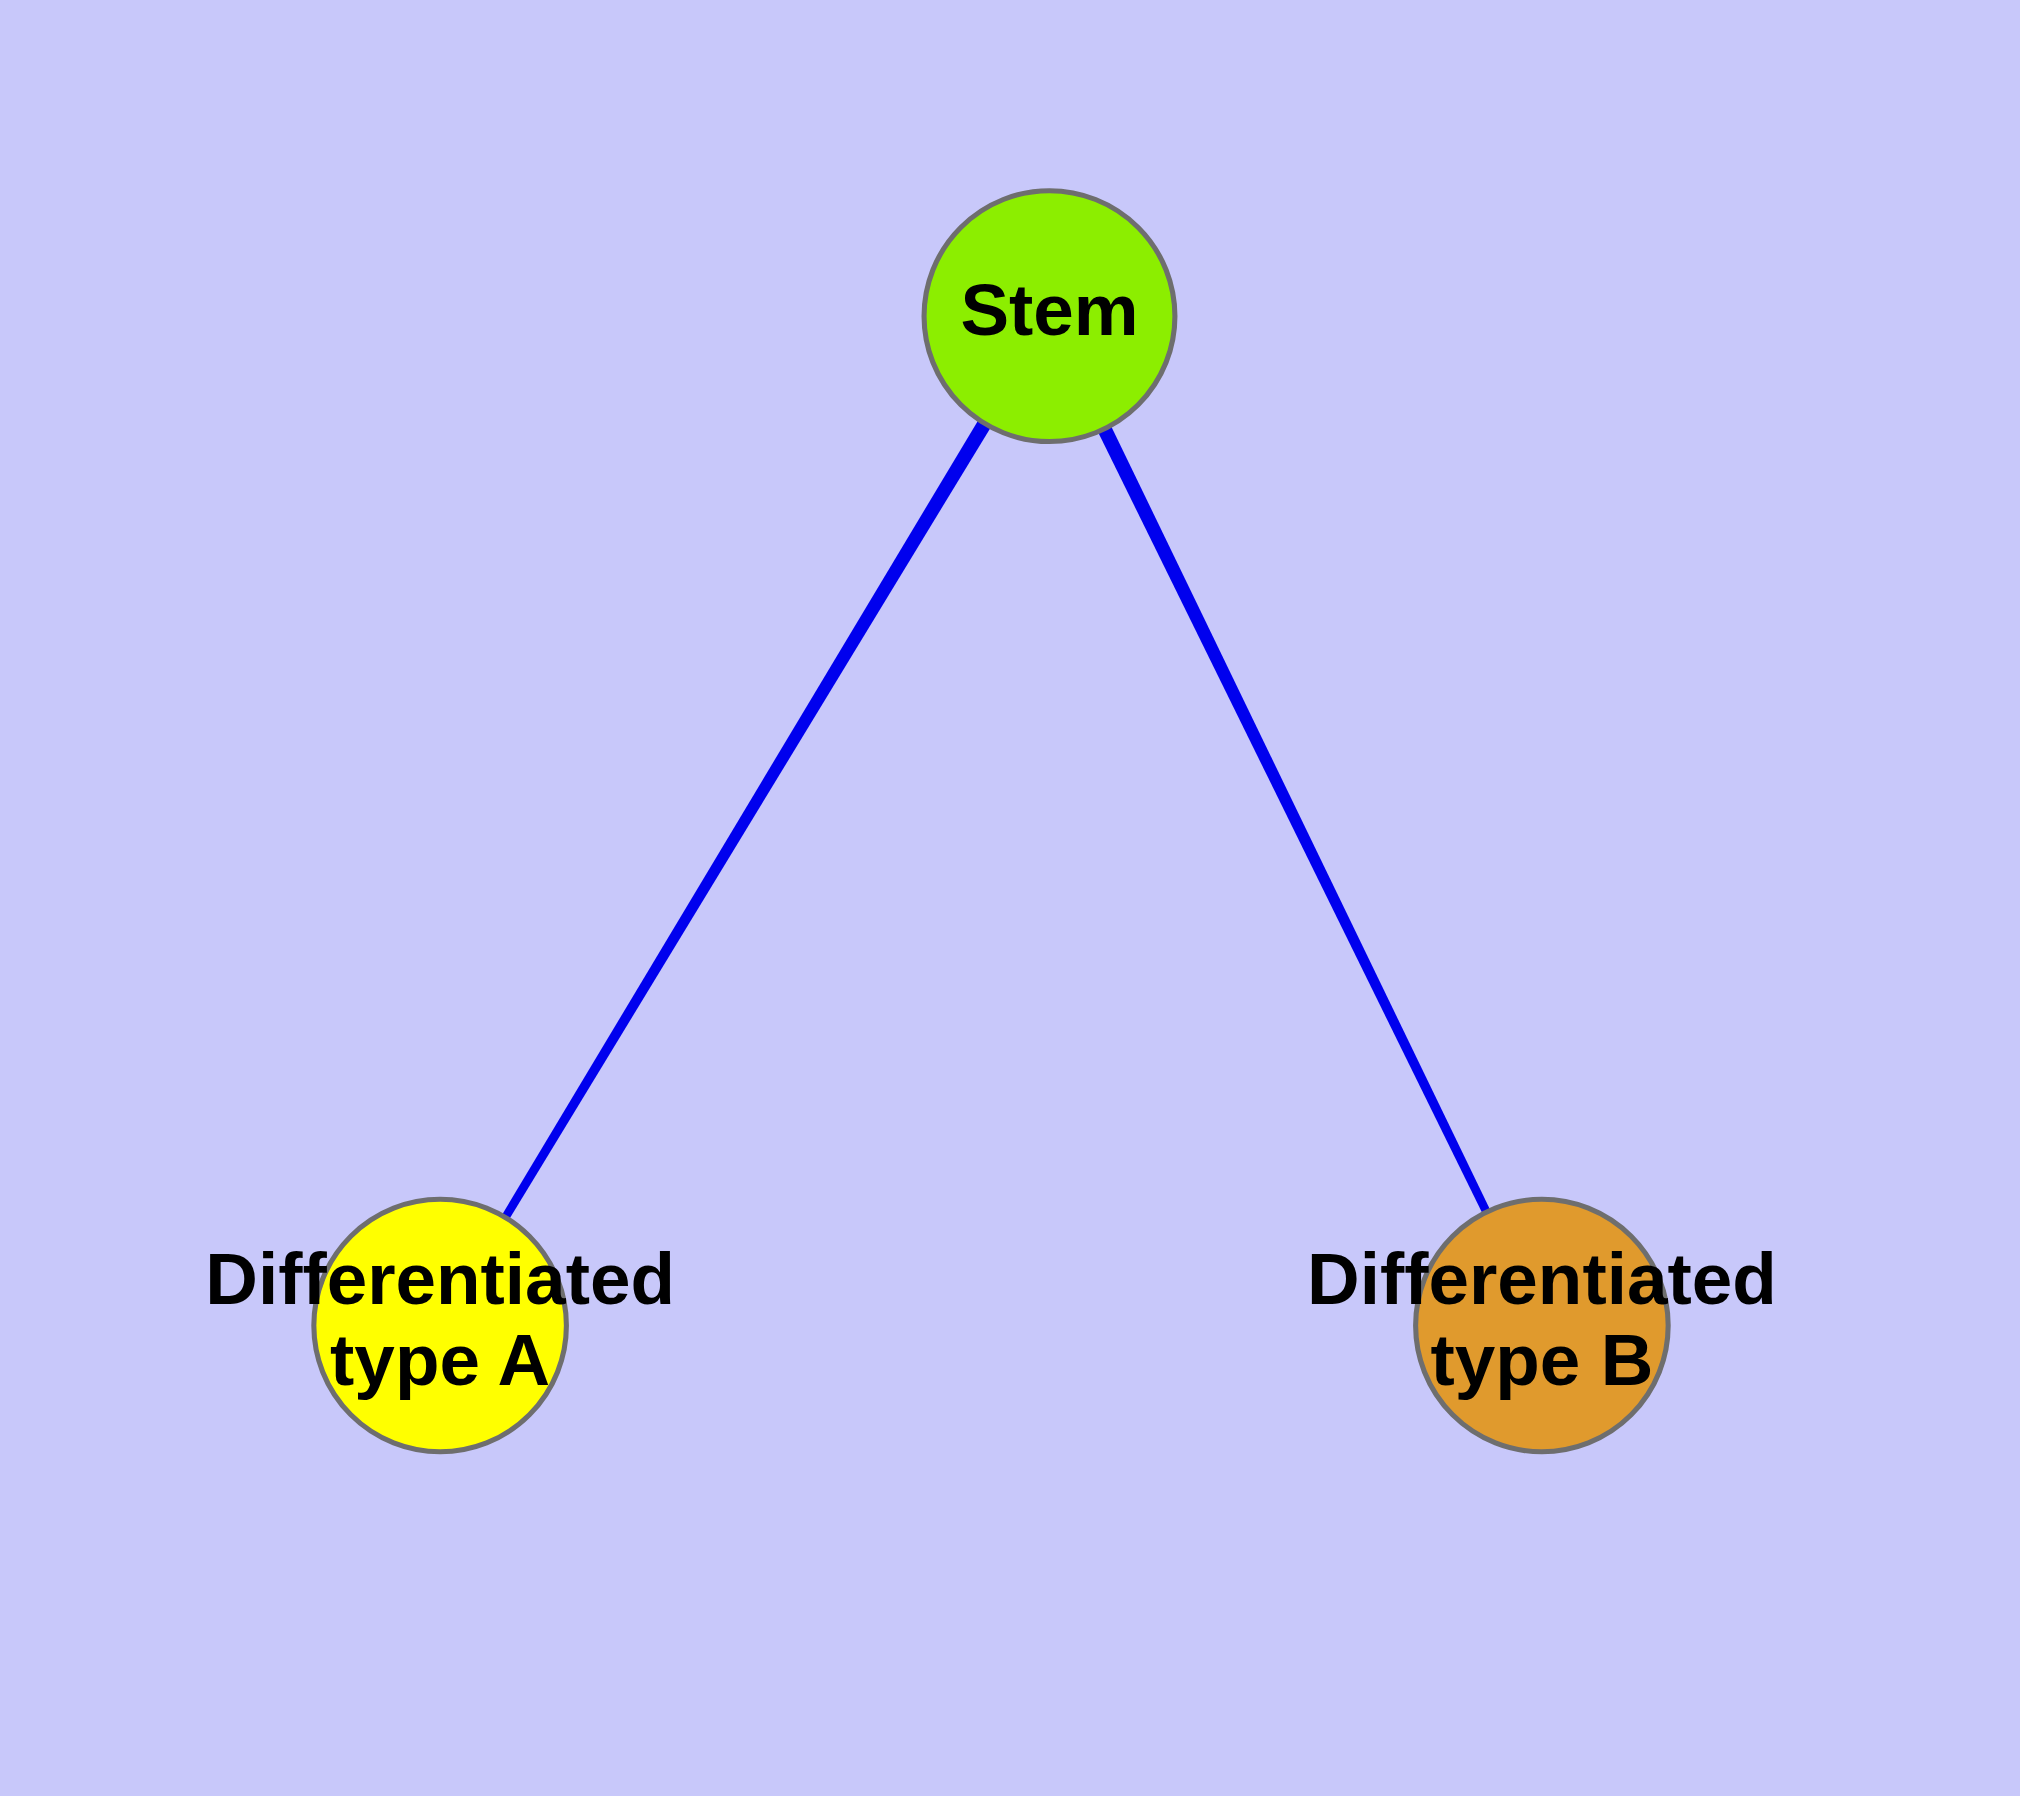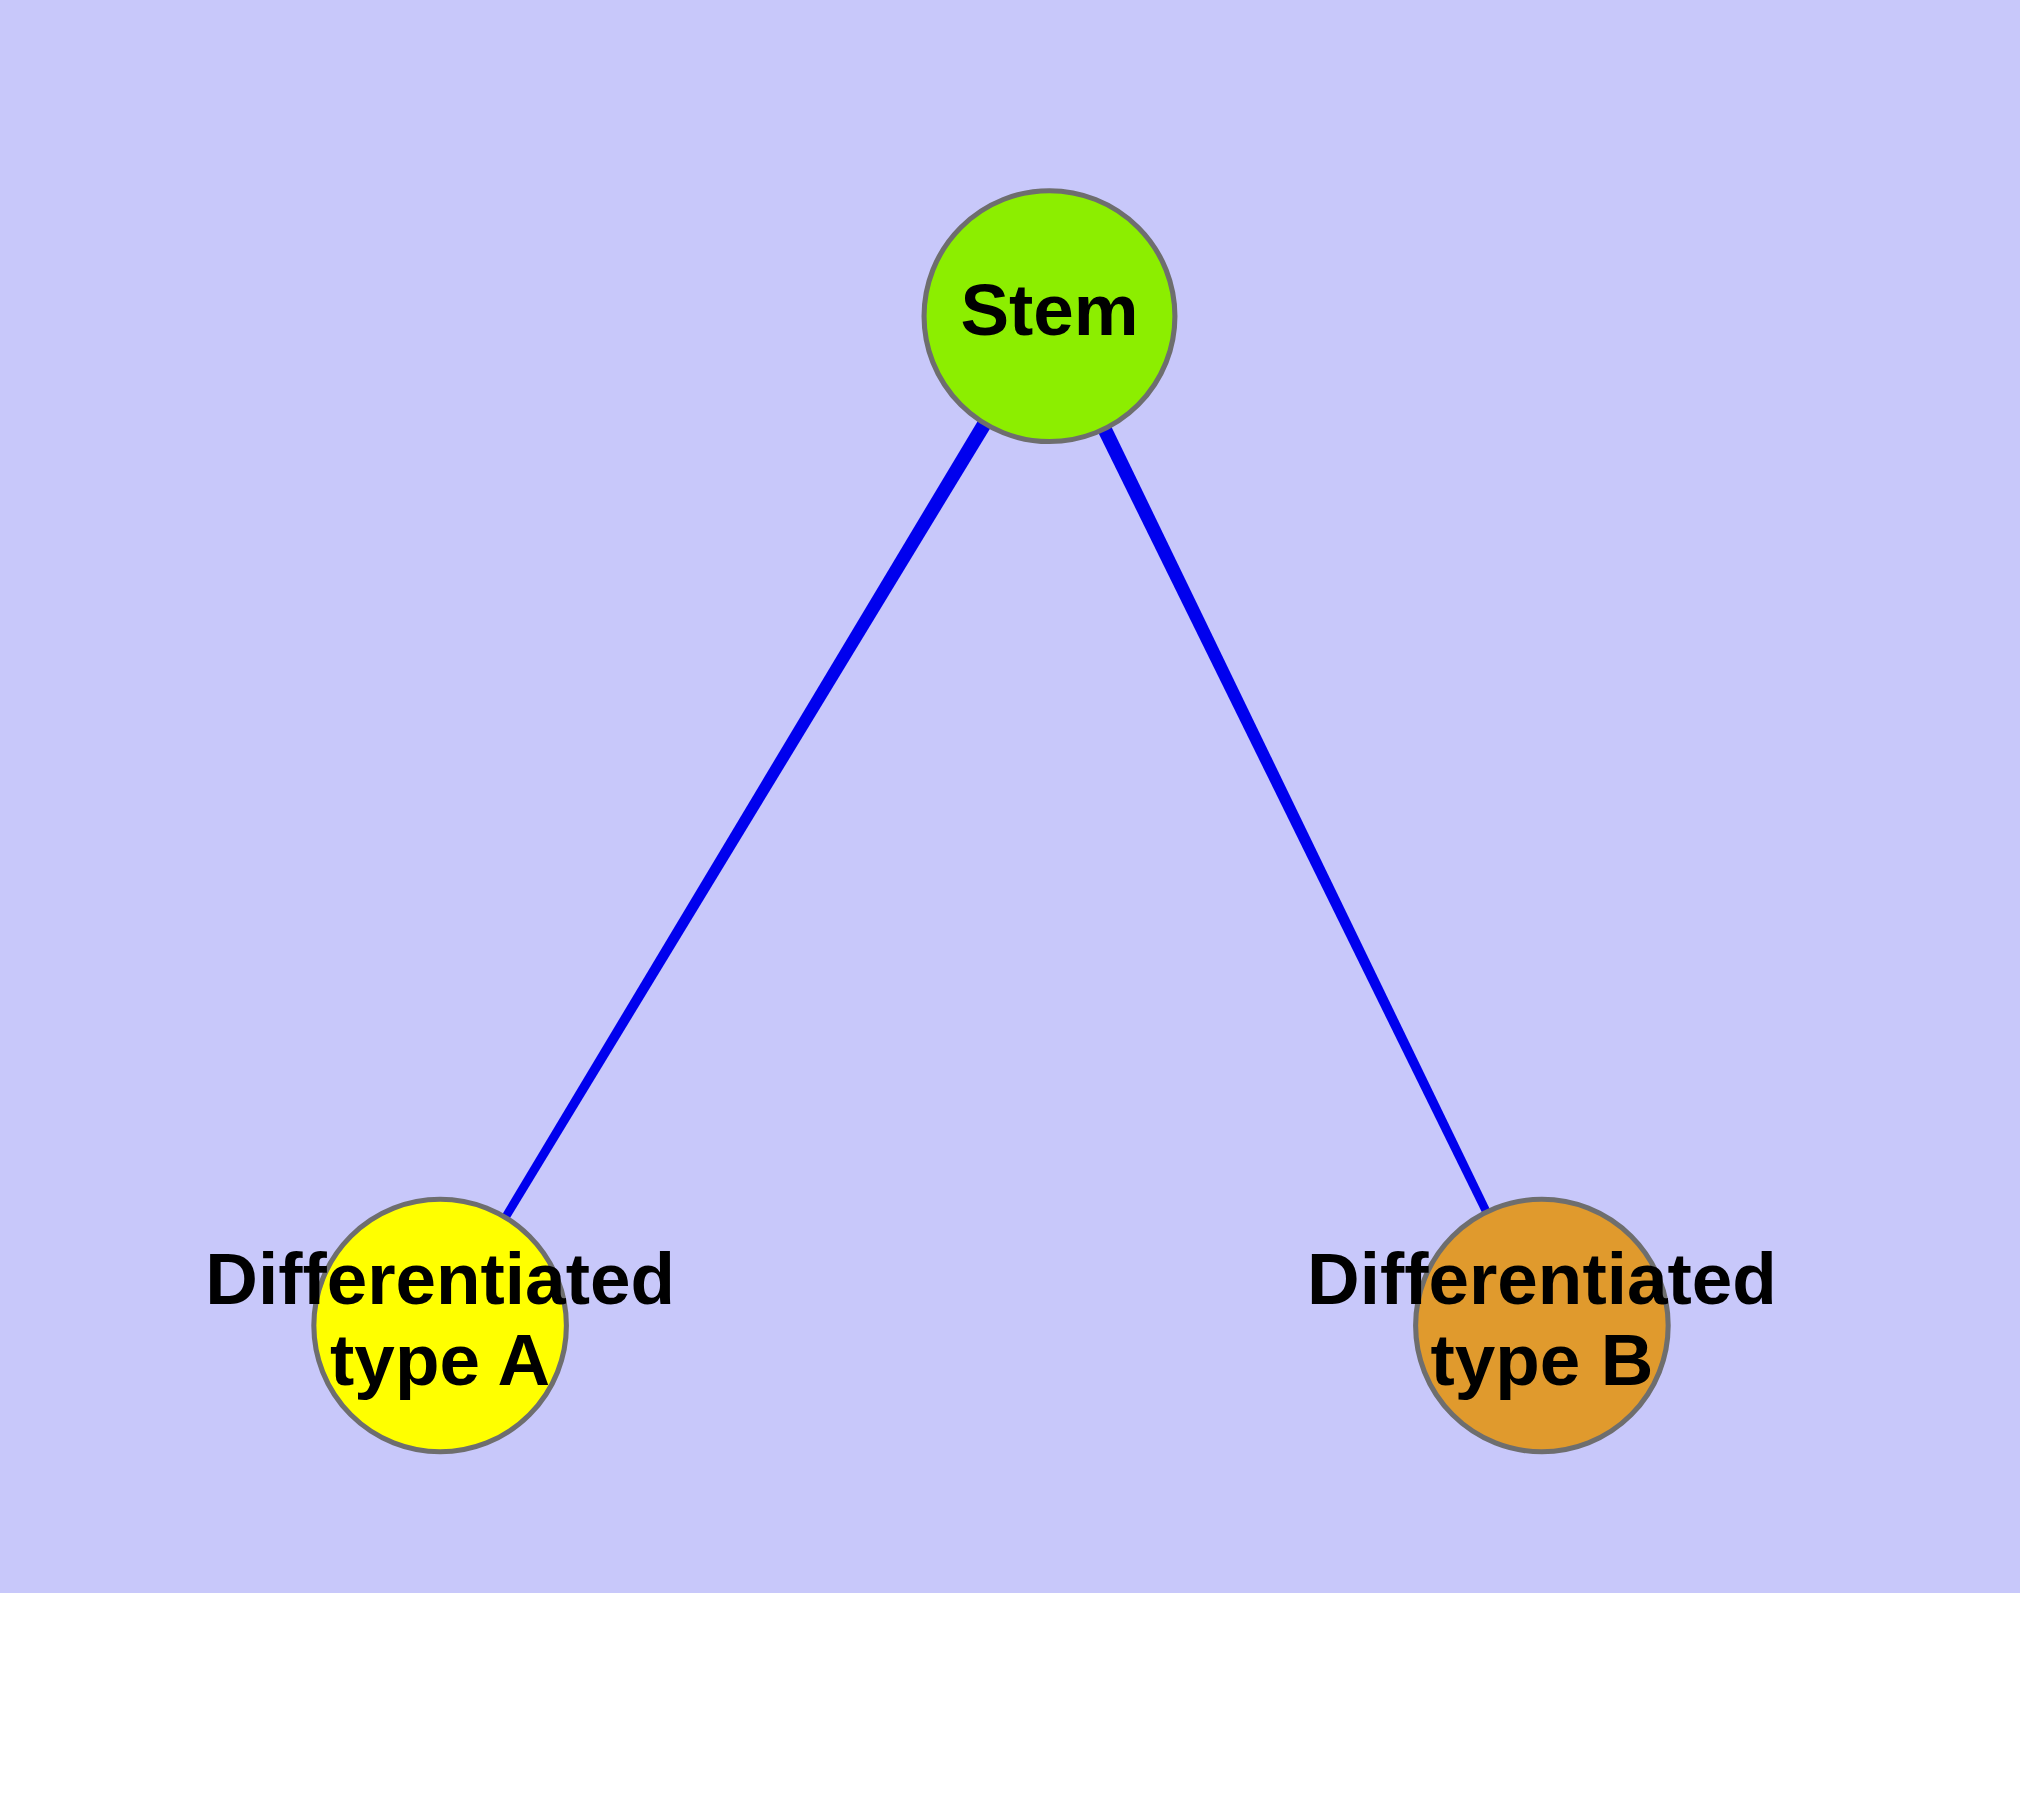--- a/index.html
+++ b/index.html
@@ -26,21 +26,21 @@
     font-family: "Liberation Sans", sans-serif;
     font-weight: bold;
     fill: #000000;
     text-anchor: middle;
     dominant-baseline: middle;
   }
 </style>
 </head>
 <body>
 
-<div id="canvas" style="width: 2021px; height: 1593px; background: rgb(200, 200, 250);">
+<div id="canvas" style="width: 2021px; height: 1796px; background: rgb(200, 200, 250);">
 
   <svg id="graph-svg" viewBox="0 0 2384 2138" style="width: 2021px; height: 1812px;">
 
     <g>
 
       <polygon id="edge-a" points="1157.3348420068032,490.1724467864891 1171.8884476339626,498.9583766319362 598.2192856309192,1442.4504019581848 589.658341144355,1437.2822079314512" fill="#0000ee"></polygon>
 
       <polygon id="edge-b" points="1292.6187968142463,504.3508166497799 1307.8977370948273,496.89736215522265 1759.9202235113007,1431.4874345201733 1750.932611581547,1435.8718195169718" fill="#0000ee"></polygon>
     </g>
 

